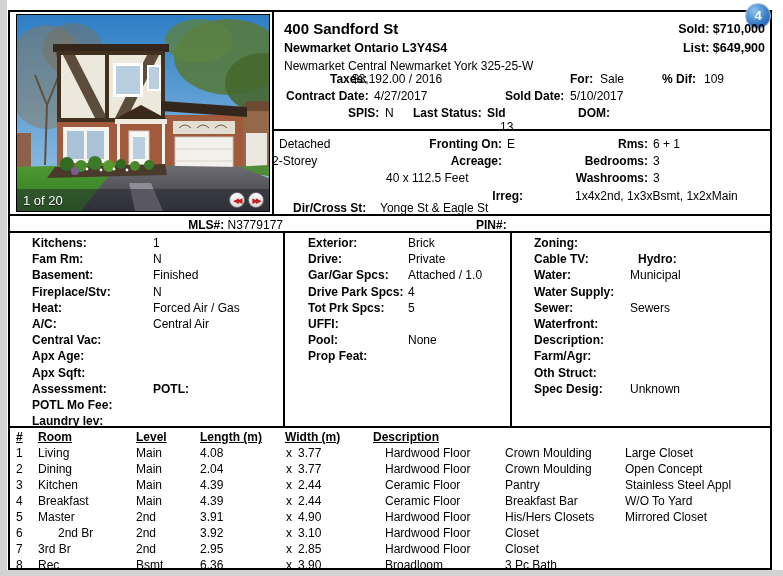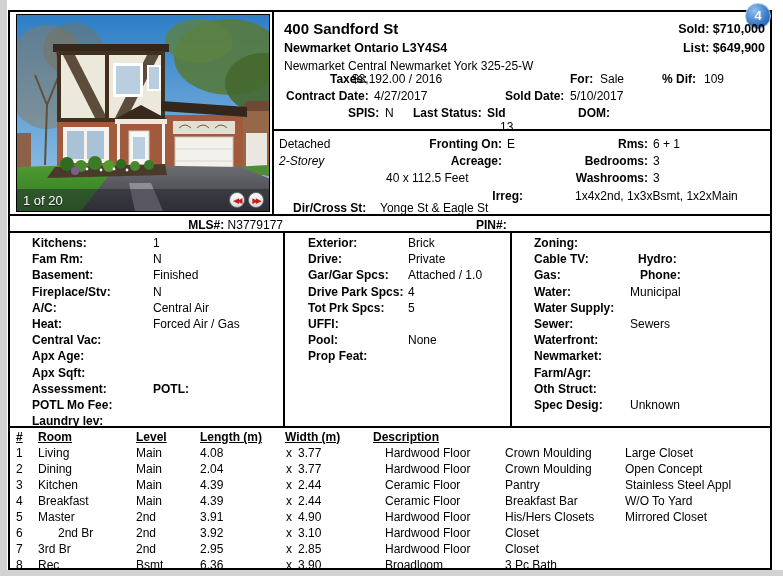--- a/index.html
+++ b/index.html
@@ -161,21 +161,21 @@
   <div class="t" style="left:570px;top:89px;">5/10/2017</div>
 
   <div class="t b" style="left:348px;top:106px;">SPIS:</div>
   <div class="t" style="left:385px;top:106px;">N</div>
   <div class="t b" style="left:413px;top:106px;text-align:right;">Last Status:</div>
   <div class="t b" style="left:487px;top:106px;">Sld</div>
   <div class="t b" style="left:554px;top:106px;margin-left:24px;">DOM:</div>
   <div class="t" style="left:500px;top:120px;">13</div>
 
   <div class="t" style="left:279px;top:137px;">Detached</div>
-  <div class="t" style="left:279px;top:154px;font-style:italic;">2-Storey</div>
+  <div class="t" style="left:272px;top:154px;">2-Storey</div>
   <div class="t b ar" style="left:380px;top:137px;width:122px;">Fronting On:</div>
   <div class="t" style="left:507px;top:137px;">E</div>
   <div class="t b ar" style="left:380px;top:154px;width:122px;">Acreage:</div>
   <div class="t" style="left:507px;top:154px;"></div>
   <div class="t" style="left:386px;top:171px;">40 x 112.5 Feet</div>
   <div class="t b ar" style="left:430px;top:189px;width:93px;">Irreg:</div>
   <div class="t b ar" style="left:520px;top:137px;width:128px;">Rms:</div>
   <div class="t" style="left:653px;top:137px;">6 + 1</div>
   <div class="t b ar" style="left:520px;top:154px;width:128px;">Bedrooms:</div>
   <div class="t" style="left:653px;top:154px;">3</div>
@@ -186,22 +186,22 @@
   <div class="t" style="left:380px;top:201px;">Yonge St &amp; Eagle St</div>
 
   <div class="t ac" style="left:8px;top:218px;width:275px;"><span class="b">MLS#:</span>&nbsp;<span>N3779177</span></div>
   <div class="t ac" style="left:284px;top:218px;width:226px;"><span class="b">PIN#:</span>&nbsp;<span></span></div>
 
   <div class="dcol" style="left:14px;top:236px;">
     <div class="drow"><span class="dl w121">Kitchens:</span><span>1</span></div>
     <div class="drow"><span class="dl w121">Fam Rm:</span><span>N</span></div>
     <div class="drow"><span class="dl w121">Basement:</span><span>Finished</span></div>
     <div class="drow"><span class="dl w121">Fireplace/Stv:</span><span>N</span></div>
+    <div class="drow"><span class="dl w121">Heat:</span><span>Forced Air / Gas</span></div>
     <div class="drow"><span class="dl w121">A/C:</span><span>Central Air</span></div>
-    <div class="drow"><span class="dl w121">Heat:</span><span>Forced Air / Gas</span></div>
     <div class="drow"><span class="dl w121">Central Vac:</span><span></span></div>
     <div class="drow"><span class="dl w121">Apx Age:</span><span></span></div>
     <div class="drow"><span class="dl w121">Apx Sqft:</span><span></span></div>
     <div class="drow"><span class="dl w121">Assessment:</span><span class="dl">POTL:</span><span></span></div>
     <div class="drow"><span class="dl w121">POTL Mo Fee:</span><span></span></div>
     <div class="drow"><span class="dl w121">Laundry lev:</span><span></span></div>
   </div>
 
   <div class="dcol" style="left:290px;top:236px;">
     <div class="drow"><span class="dl w100">Exterior:</span><span>Brick</span></div>
@@ -210,26 +210,25 @@
     <div class="drow"><span class="dl w100">Drive Park Spcs:</span><span>4</span></div>
     <div class="drow"><span class="dl w100">Tot Prk Spcs:</span><span>5</span></div>
     <div class="drow"><span class="dl w100">UFFI:</span><span></span></div>
     <div class="drow"><span class="dl w100">Pool:</span><span>None</span></div>
     <div class="drow"><span class="dl w100">Prop Feat:</span><span></span></div>
   </div>
 
   <div class="dcol" style="left:516px;top:236px;">
     <div class="drow"><span class="dl w96">Zoning:</span><span></span></div>
     <div class="drow"><span class="dl w96">Cable TV:</span><span class="dl" style="padding-left:8px;">Hydro:</span><span></span></div>
-    <div class="drow"><span class="dl w96">Gas:</span><span class="dl" style="padding-left:10px;">Phone:</span><span></span></div>
     <div class="drow"><span class="dl w96">Water:</span><span>Municipal</span></div>
     <div class="drow"><span class="dl w96">Water Supply:</span><span></span></div>
     <div class="drow"><span class="dl w96">Sewer:</span><span>Sewers</span></div>
     <div class="drow"><span class="dl w96">Waterfront:</span><span></span></div>
-    <div class="drow"><span class="dl w96">Newmarket:</span><span></span></div>
+    <div class="drow"><span class="dl w96">Description:</span><span></span></div>
     <div class="drow"><span class="dl w96">Farm/Agr:</span><span></span></div>
     <div class="drow"><span class="dl w96">Oth Struct:</span><span></span></div>
     <div class="drow"><span class="dl w96">Spec Desig:</span><span>Unknown</span></div>
   </div>
 
   <div class="trow" style="top:430px;">
     <span class="tc th" style="left:16px;">#</span>
     <span class="tc th" style="left:38px;">Room</span>
     <span class="tc th" style="left:136px;">Level</span>
     <span class="tc th" style="left:200px;">Length (m)</span>

